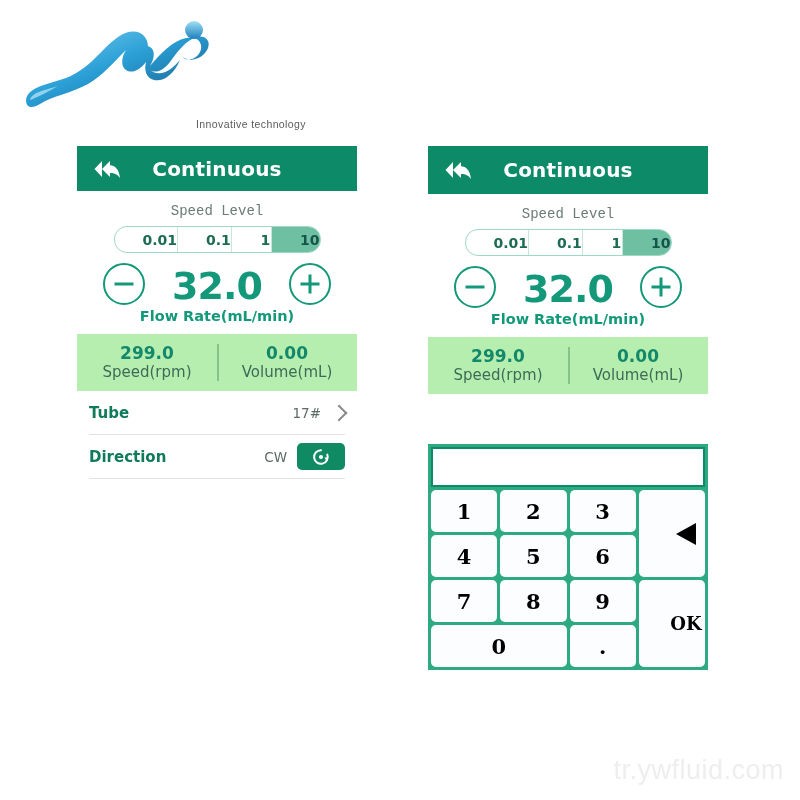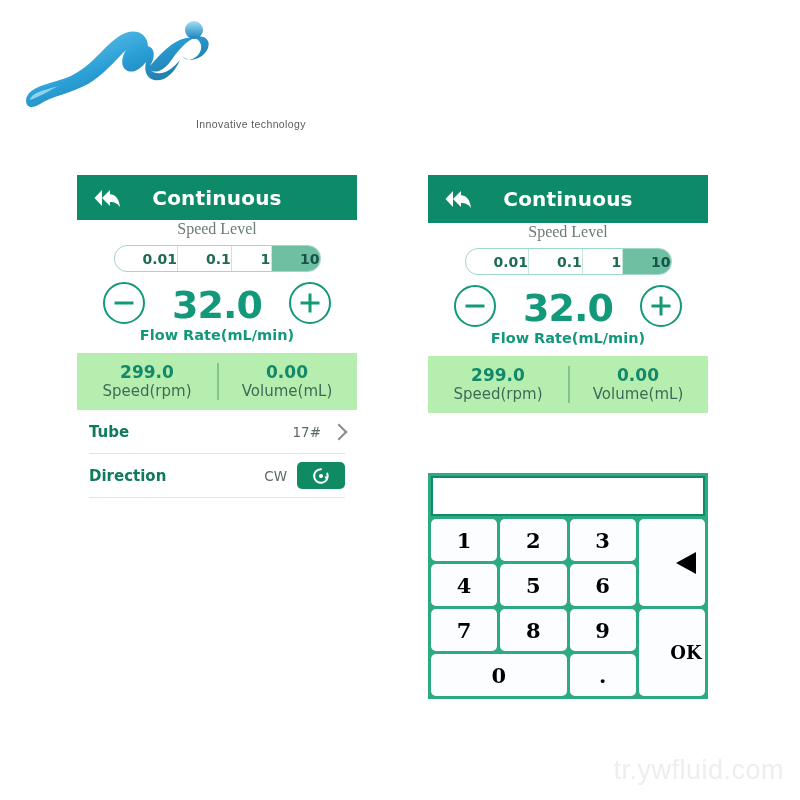--- a/index.html
+++ b/index.html
@@ -42,21 +42,21 @@
     color: #5b5b5b;
     letter-spacing: 0.4px;
     font-family: "Liberation Sans", sans-serif;
     white-space: nowrap;
   }
   #logo svg { position: absolute; left: 0; top: 0; }
 
   
   .panel {
     position: absolute;
-    top: 175px;
+    top: 146px;
     width: 280px;
     background: #fef9c3;
   }
   #panel-left  { left: 77px;  }
   #panel-right { left: 428px; }
 
   .panel-header {
     height: 45px;
     background: #0d8a68;
     display: flex;
@@ -81,23 +81,24 @@
     letter-spacing: 0.2px;
     font-family: "DejaVu Sans", sans-serif;
   }
 
   .panel-body { position: relative; background: #fff; }
 
   
   .speed-level-label {
     text-align: center;
     color: #6b7b76;
-    font-size: 16px;
+    font-size: 14px;
+    padding-top: 12px;
     padding-bottom: 7px;
-    font-family: Liberation Serif, serif;
+    font-family: Liberation Mono, monospace;
   }
   .segmented {
     margin: 0 auto;
     width: 205px;
     height: 25px;
     border: 1.5px solid #9fd8c4;
     border-radius: 13px;
     display: flex;
     overflow: hidden;
     background: #fff;

